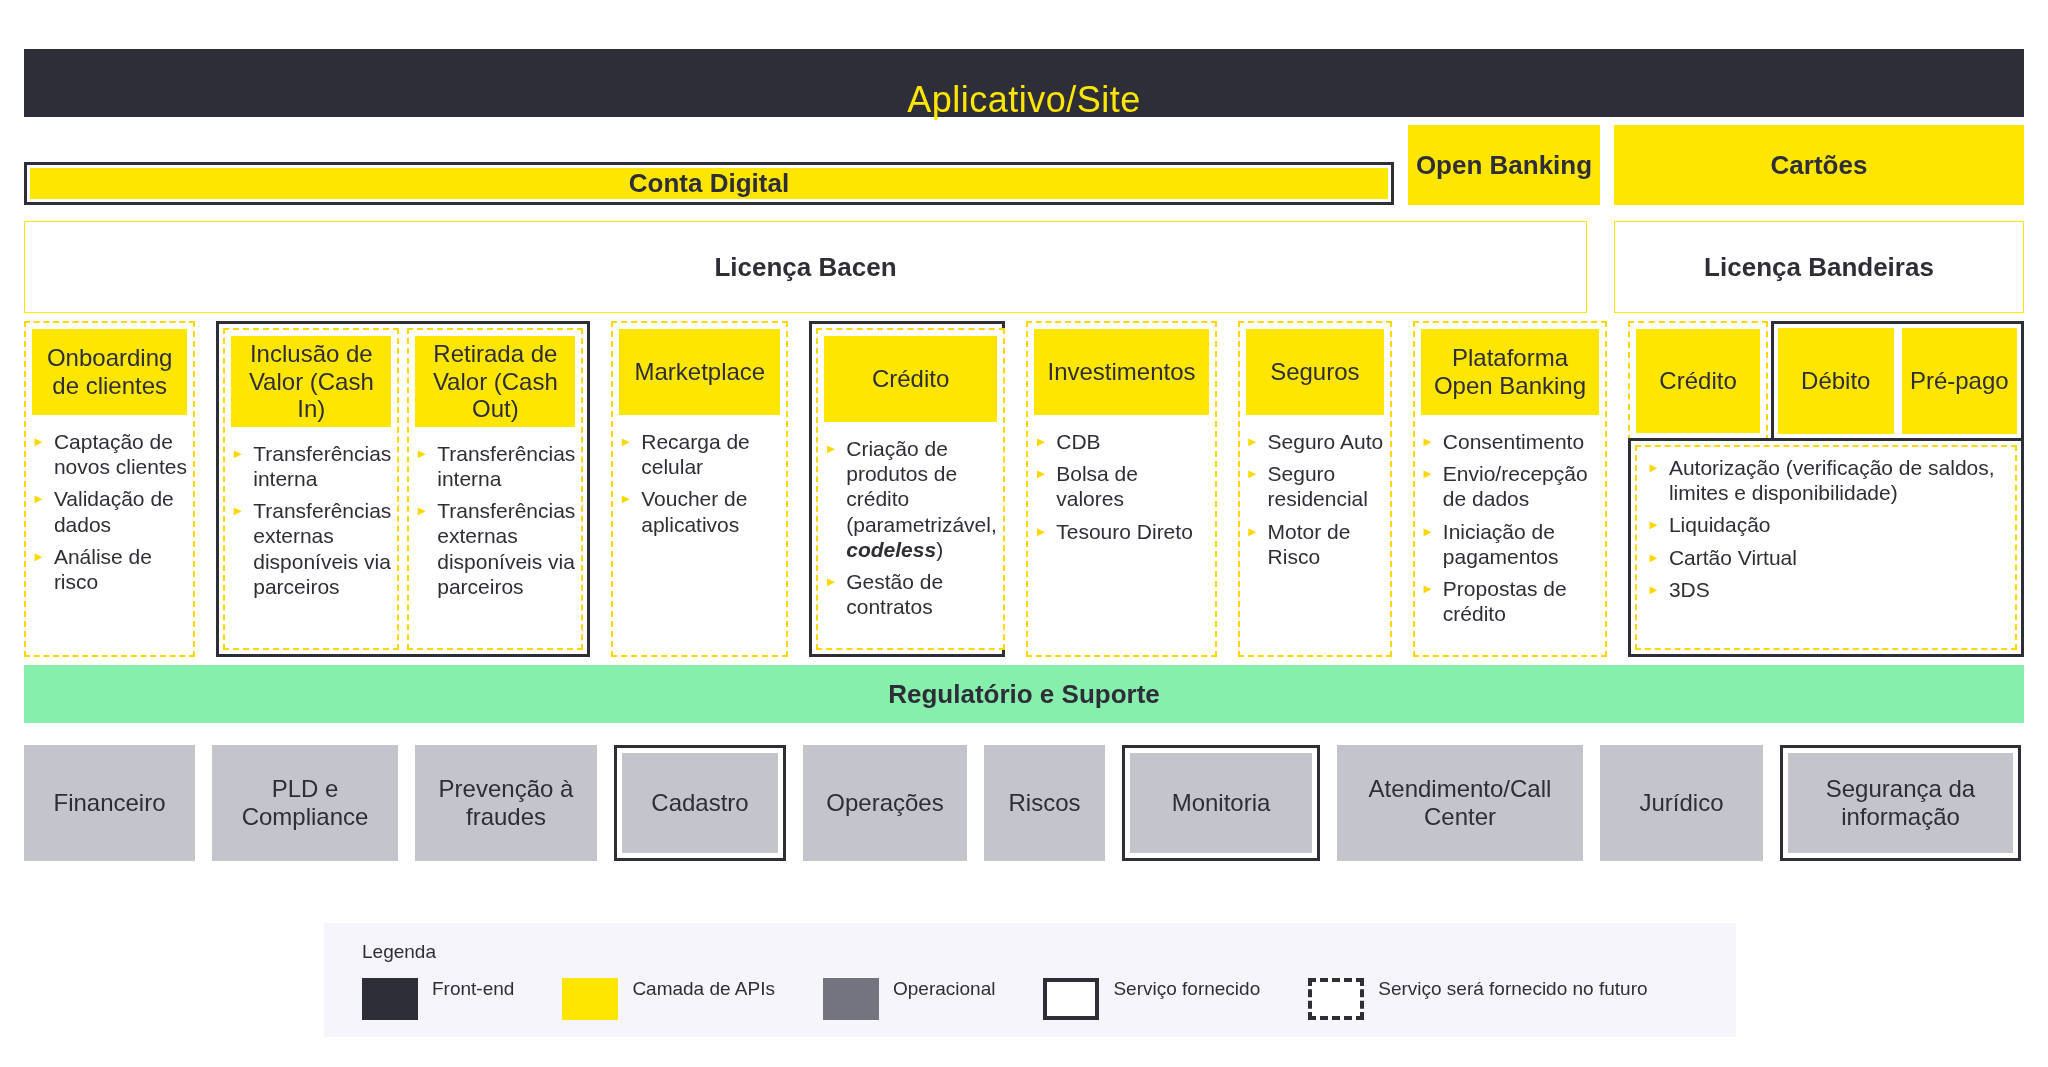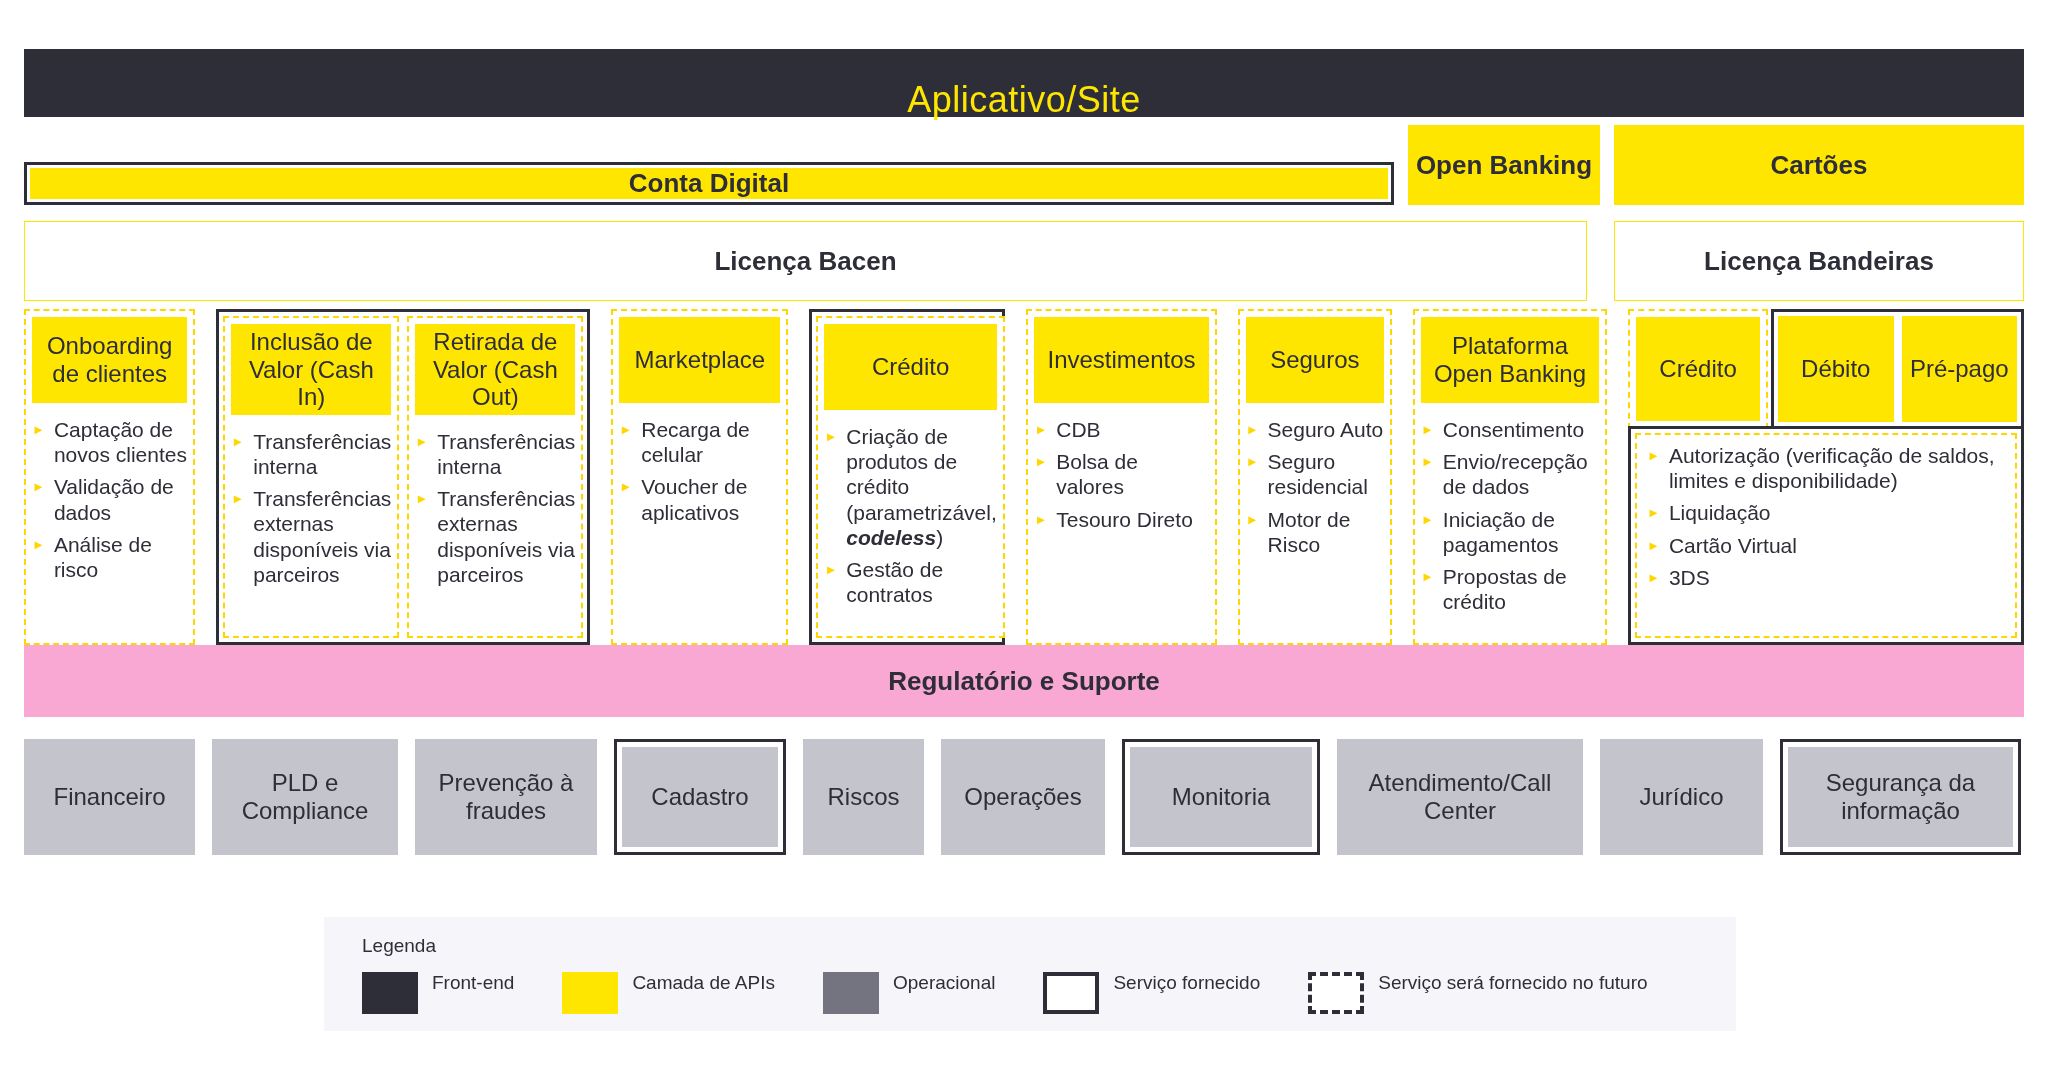--- a/index.html
+++ b/index.html
@@ -14,21 +14,21 @@
   
   .channels{display:flex;gap:14px;margin-top:8px;height:80px;}
   .provided-wrap{border:3px solid #2e2e38;background:#ffffff;padding:3px;box-sizing:border-box;display:flex;margin-top:37px;}
   .conta{flex:1;}
   .ybar{background:#ffe600;display:flex;align-items:center;justify-content:center;
         font-weight:bold;font-size:26px;text-align:center;box-sizing:border-box;}
   .conta .ybar{flex:1;}
   .ob{width:192px;}
   .cart{width:410px;}
   
-  .licenses{display:flex;gap:27px;margin-top:16px;height:80px;}
+  .licenses{display:flex;gap:27px;margin-top:16px;height:92px;}
   .license{border:1px solid #ffe600;background:#ffffff;display:flex;align-items:center;justify-content:center;
            font-weight:bold;font-size:26px;box-sizing:border-box;}
   .bacen{flex:1;}
   .bandeiras{width:410px;}
   
   .services{display:flex;gap:21px;margin-top:8px;height:336px;}
   .svc-col{border:2px dashed #ffd700;background:#ffffff;padding:6px;display:flex;flex-direction:column;box-sizing:border-box;}
   .svc-head{background:#ffe600;min-height:86px;display:flex;align-items:center;justify-content:center;
             text-align:center;font-size:24px;line-height:1.15;padding:4px 6px;box-sizing:border-box;}
   .svc-col ul{list-style:none;margin:14px 0 0;padding:0;font-size:21px;line-height:1.2;}
@@ -49,21 +49,21 @@
   .cards-group{width:418px;display:flex;flex-direction:column;}
   .cards-headers{display:flex;height:120px;}
   .card-credito{width:140px;}
   .card-credito .svc-head{flex:1;}
   .cards-duo{flex:1;margin-left:3px;padding:4px;display:flex;gap:8px;}
   .cards-duo .svc-head{flex:1;min-height:0;}
   .cards-body{flex:1;border:3px solid #2e2e38;box-sizing:border-box;margin-top:-3px;background:#ffffff;display:flex;}
   .cards-body-inner{flex:1;border:2px dashed #ffd700;margin:4px;padding:8px 10px;box-sizing:border-box;}
   .cards-body-inner ul{list-style:none;margin:0;padding:0;font-size:21px;line-height:1.2;}
   
-  .support-bar{height:72px;background:#f9a8d4;display:flex;align-items:center;justify-content:center;
+  .support-bar{margin-top:8px;height:58px;background:#86efac;display:flex;align-items:center;justify-content:center;
                font-weight:bold;font-size:26px;color:#2e2e38;}
   .support-row{display:flex;gap:17px;margin-top:22px;height:116px;}
   .gbox{background:#c4c4cd;display:flex;align-items:center;justify-content:center;text-align:center;
         font-size:24px;line-height:1.15;box-sizing:border-box;padding:4px 8px;}
   .support-row > .gbox{height:100%;}
   .gprov{border:3px solid #2e2e38;background:#ffffff;padding:5px;box-sizing:border-box;display:flex;}
   .gprov .gbox{flex:1;}
   .w-fin{width:171px;} .w-pld{width:186px;} .w-prev{width:182px;} .w-cad{width:172px;} .w-ris{width:121px;}
   .w-ope{width:164px;} .w-mon{width:198px;} .w-ate{width:246px;} .w-jur{width:163px;} .w-seg{width:241px;}
   
@@ -318,25 +318,25 @@
         <span>PLD e Compliance</span>
       </div>
     <div class="gbox w-prev">
         <span>Prevenção à fraudes</span>
       </div>
     <div class="gprov w-cad">
       <div class="gbox">
           <span>Cadastro</span>
         </div>
     </div>
+    <div class="gbox w-ope">
+        <span>Operações</span>
+      </div>
     <div class="gbox w-ris">
         <span>Riscos</span>
-      </div>
-    <div class="gbox w-ope">
-        <span>Operações</span>
       </div>
     <div class="gprov w-mon">
       <div class="gbox">
           <span>Monitoria</span>
         </div>
     </div>
     <div class="gbox w-ate">
         <span>Atendimento/Call Center</span>
       </div>
     <div class="gbox w-jur">

